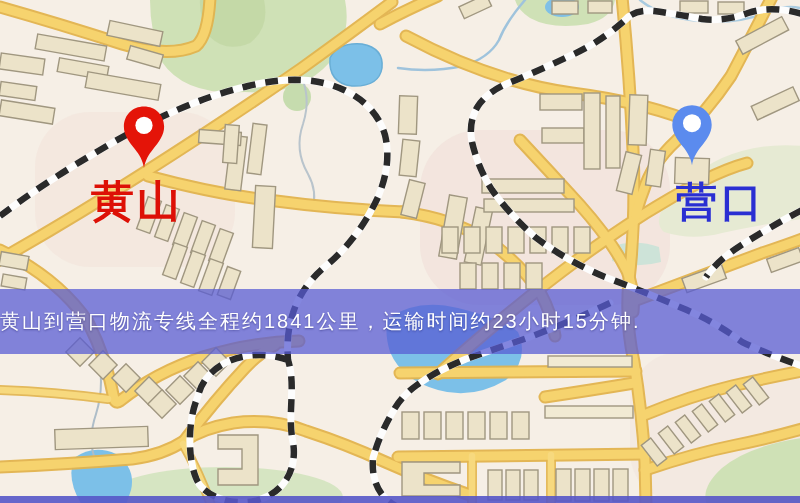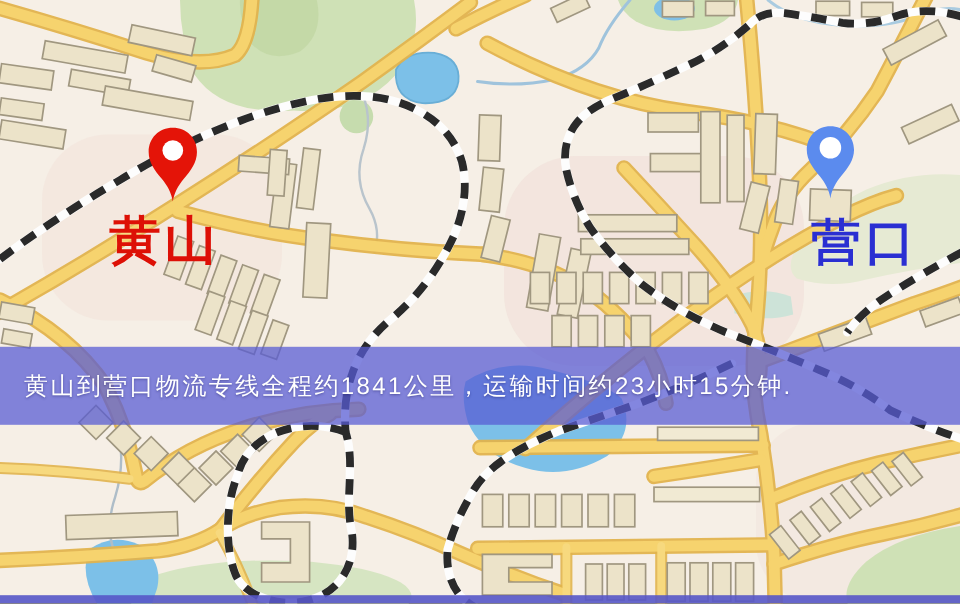--- a/index.html
+++ b/index.html
@@ -13,21 +13,21 @@
   .pin svg{display:block;}
   .city-label{
     position:absolute;font-weight:700;line-height:1;white-space:nowrap;
     text-shadow:0 0 2px rgba(255,255,255,.35);
   }
   #origin-label{left:91px;top:180px;font-size:43px;letter-spacing:3px;color:#dd1006;}
   #destination-label{left:644px;top:182px;font-size:41px;letter-spacing:4px;color:#2a2fd2;margin-left:32px;}
   #route-banner{
     position:absolute;left:0;top:289px;width:800px;height:65px;
     background:rgba(88,92,212,0.74);
-    display:flex;align-items:center;box-sizing:border-box;padding-left:20px;
+    display:flex;align-items:center;box-sizing:border-box;
   }
   #route-banner .banner-text{
     color:#ffffff;font-size:20px;letter-spacing:2px;white-space:nowrap;
     text-shadow:0 1px 2px rgba(20,20,90,.45);
   }
   #bottom-strip{
     position:absolute;left:0;top:496px;width:800px;height:7px;
     background:rgba(86,86,200,0.9);
   }
 </style>

